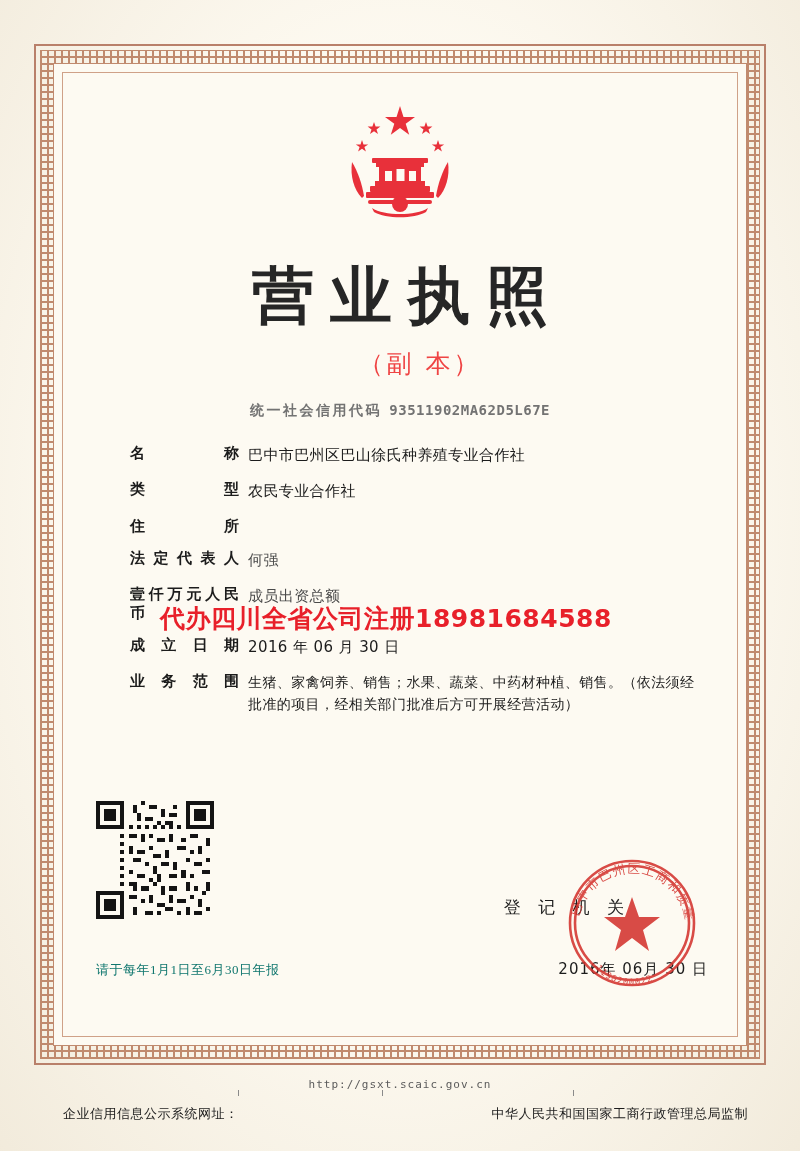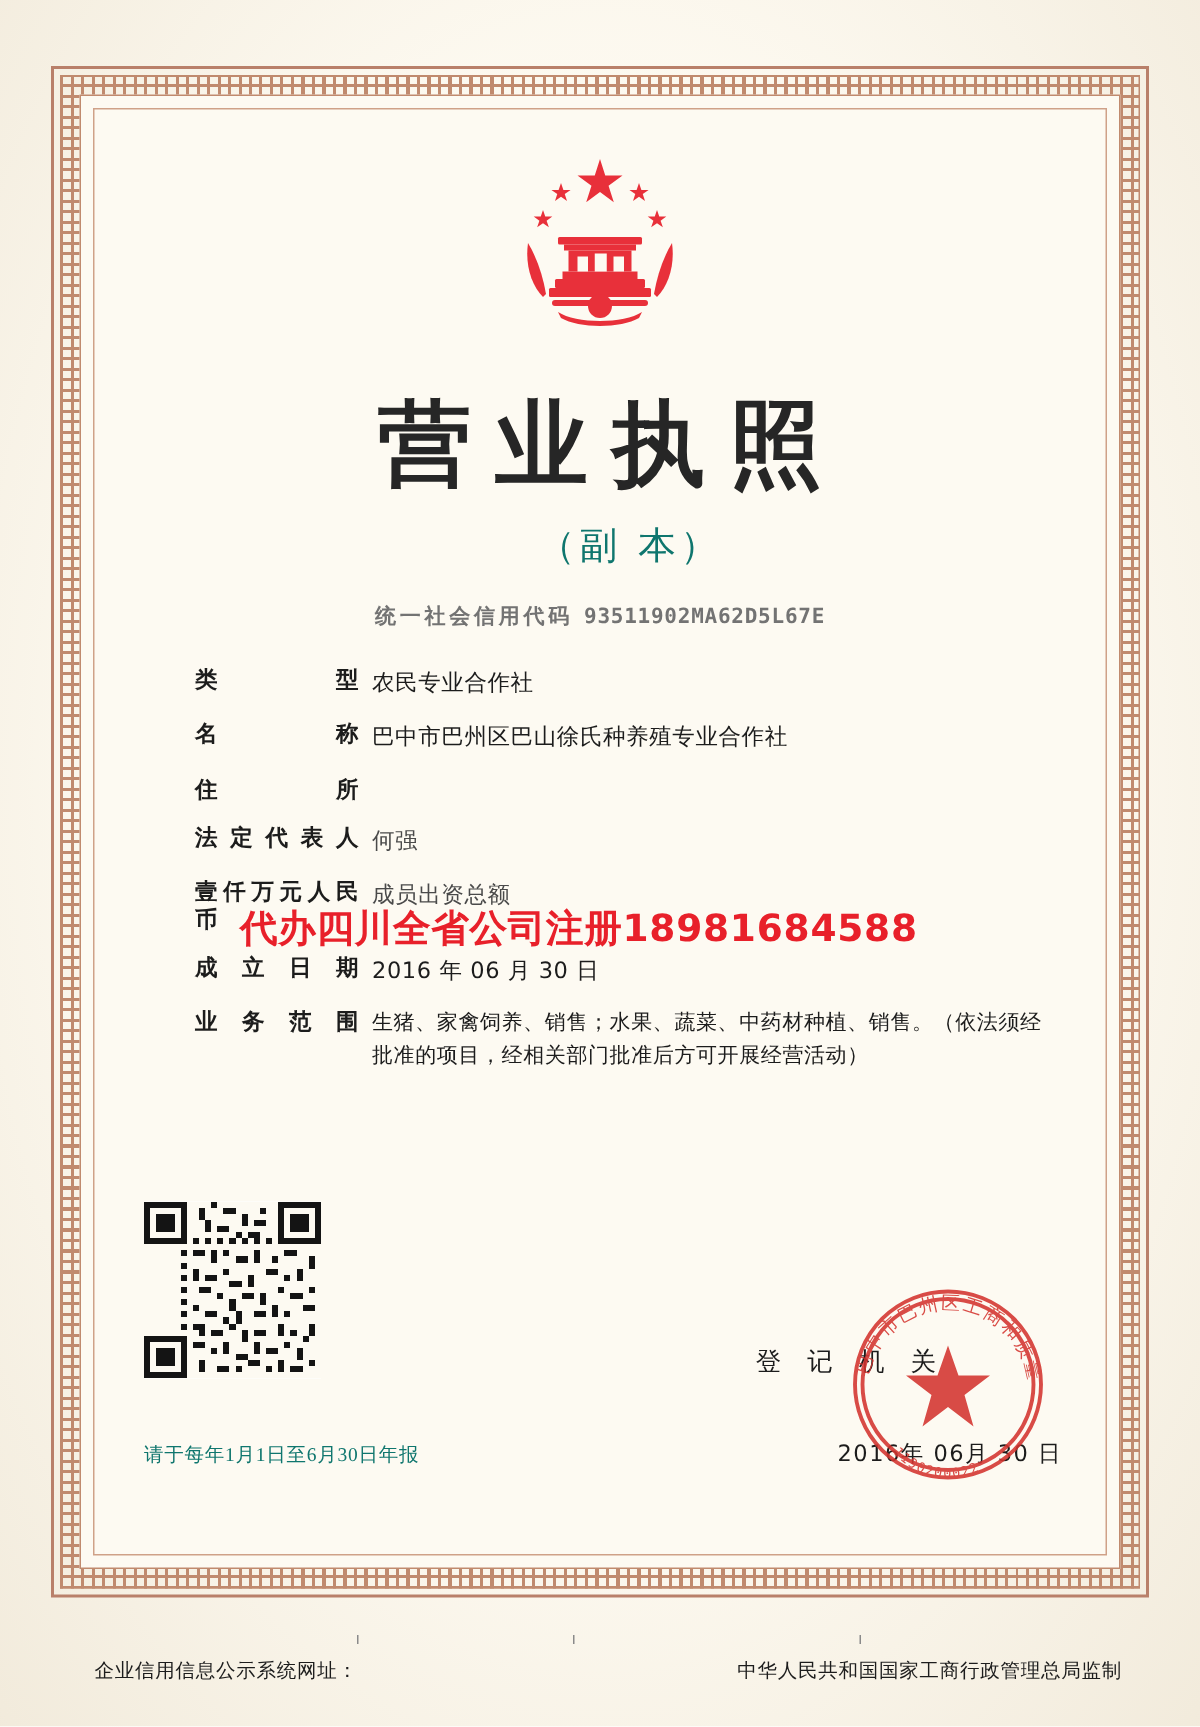--- a/index.html
+++ b/index.html
@@ -107,21 +107,21 @@
   }
   .subtitle {
     position: absolute;
     top: 275px;
     left: 0;
     right: 0;
     text-align: center;
     font-family: "DejaVu Sans", sans-serif;
     font-size: 25px;
     letter-spacing: 3px;
-    color: #0f766e;
+    color: #ef4444;
     margin-left: 40px;
   }
   .credit-code {
     position: absolute;
     top: 330px;
     left: 0;
     right: 0;
     text-align: center;
     font-family: "DejaVu Sans", sans-serif;
     font-size: 14px;
@@ -331,26 +331,26 @@
     <div class="title">营业执照</div>
     <div class="subtitle">（副 本）</div>
 
     <div class="credit-code">
       <span>统一社会信用代码</span>
       <span class="num">93511902MA62D5L67E</span>
     </div>
 
     <div class="fields">
       <div class="row">
+        <div class="label">名称</div>
+        <div class="value">巴中市巴州区巴山徐氏种养殖专业合作社</div>
+      </div>
+      <div class="row">
         <div class="label">类型</div>
         <div class="value">农民专业合作社</div>
-      </div>
-      <div class="row">
-        <div class="label">名称</div>
-        <div class="value">巴中市巴州区巴山徐氏种养殖专业合作社</div>
       </div>
       <div class="row">
         <div class="label">住所</div>
       </div>
       <div class="row">
         <div class="label">法定代表人</div>
         <div class="value light">何强</div>
       </div>
       <div class="row">
         <div class="label">壹仟万元人民币</div>
@@ -495,20 +495,21 @@
         </text>
         <path id="sealbot" d="M 30 104 A 48 48 0 0 0 122 104" fill="none"></path>
         <text font-family="DejaVu Sans Mono, monospace" font-size="9" fill="#d4342f" letter-spacing="1">
           <textPath href="#sealbot" startOffset="16%">1190200022</textPath>
         </text>
       </svg>
     </div>
 
   </div>
 
+  <div class="site-url">http://gsxt.scaic.gov.cn</div>
 
   <div class="ruler-marks">
     <div class="tick" style="left:238px;"></div>
     <div class="tick" style="left:382px;"></div>
     <div class="tick" style="left:573px;"></div>
   </div>
 
   <div class="footer">
     <div class="left">企业信用信息公示系统网址：</div>
     <div class="right">中华人民共和国国家工商行政管理总局监制</div>

